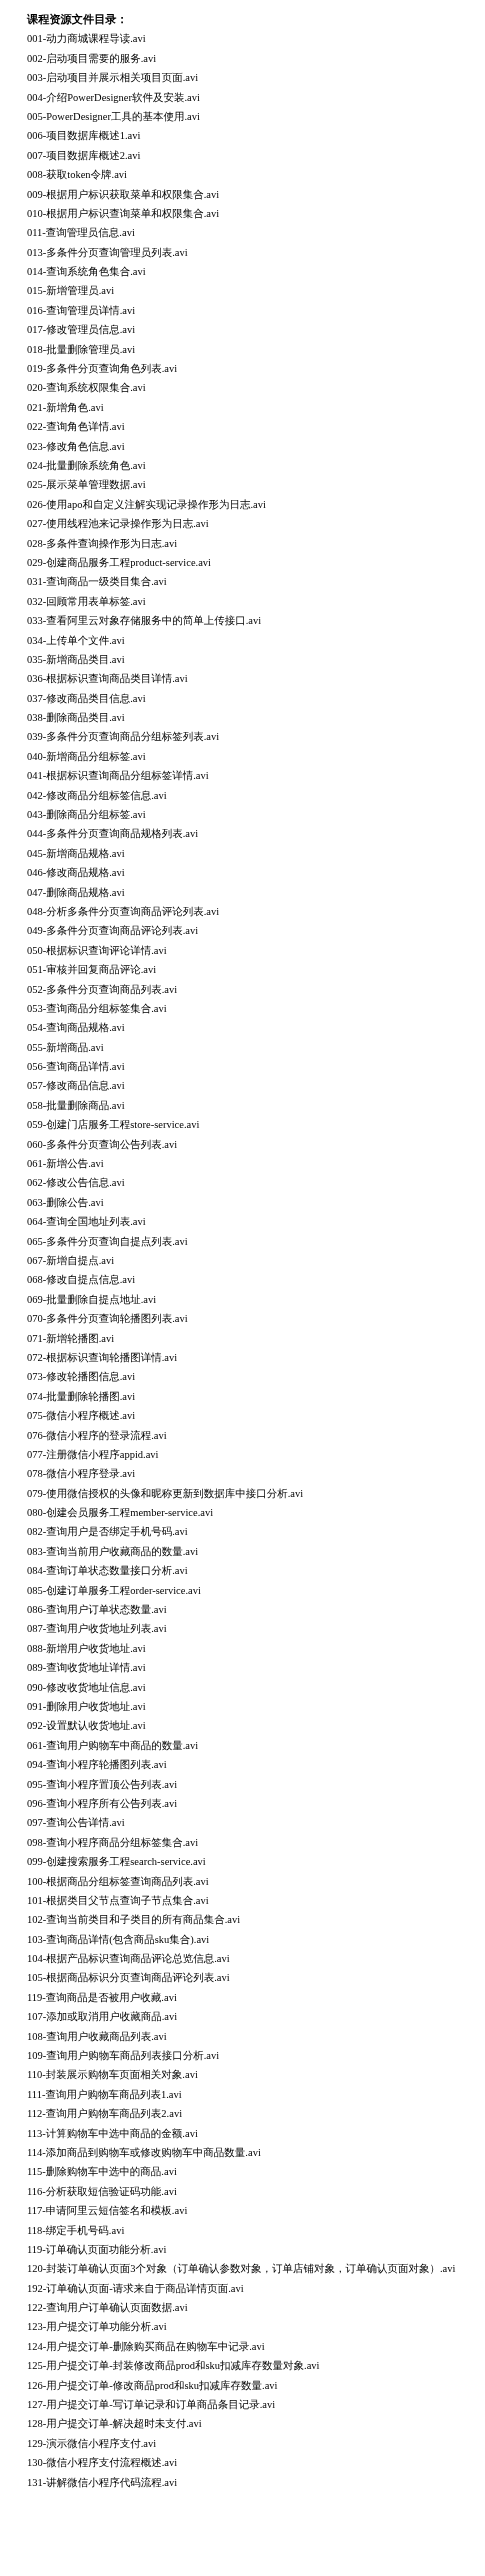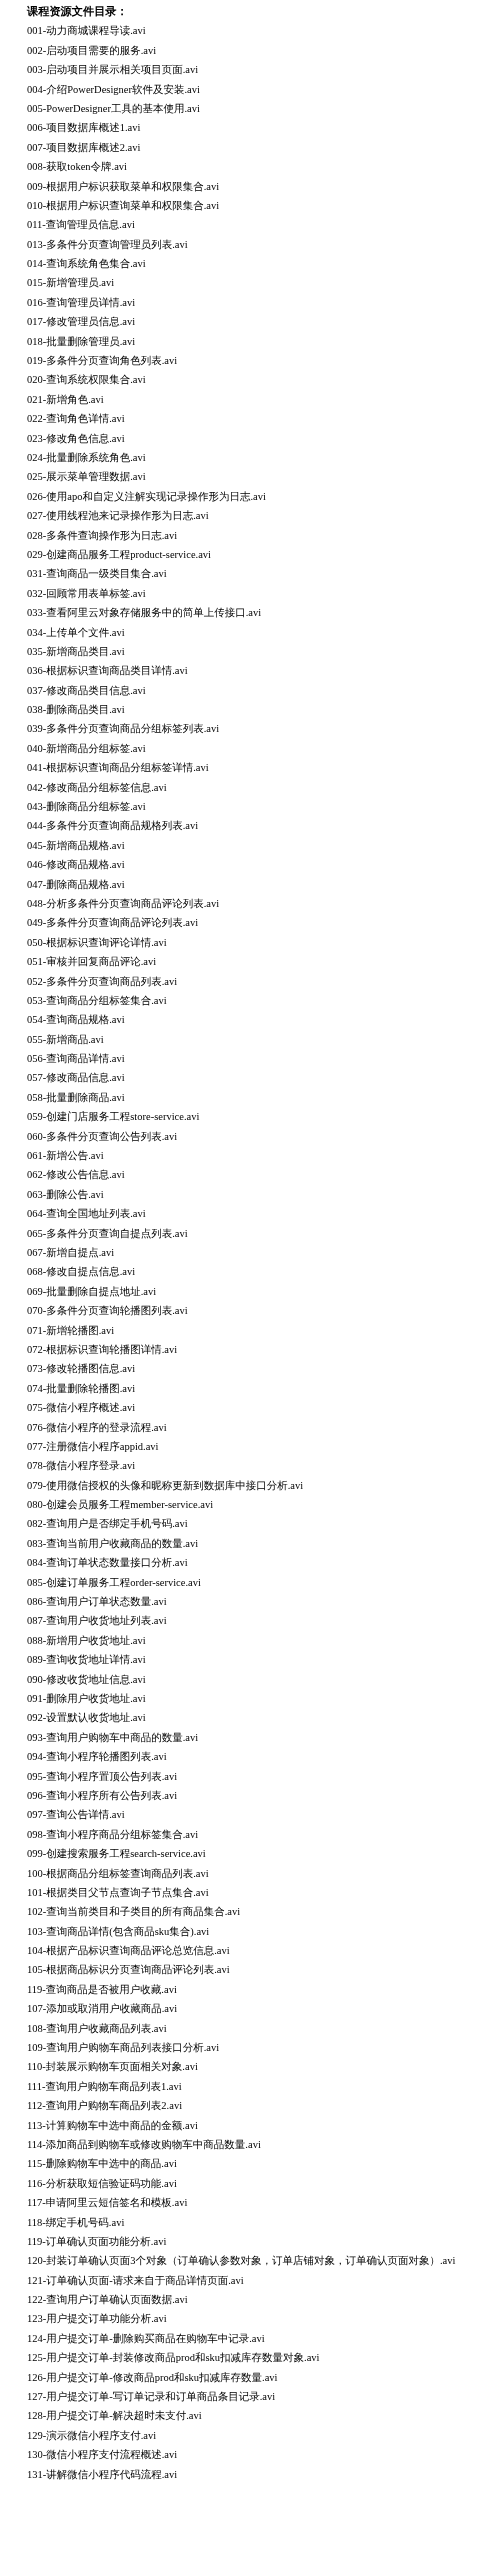--- a/index.html
+++ b/index.html
@@ -8,21 +8,21 @@
     background: #ffffff;
     width: 486px;
   }
   body {
     overflow: hidden;
   }
   .doc {
     box-sizing: border-box;
     width: 448px;
     min-height: 2576px;
-    padding: 2px 0 0 27px;
+    padding: 10px 0 0 27px;
     font-family: "Liberation Serif", "DejaVu Serif", serif;
     color: #000000;
   }
   .doc-title {
     font-size: 11.2px;
     font-weight: bold;
     height: 19.4px;
     line-height: 19.4px;
     white-space: nowrap;
   }
@@ -120,21 +120,21 @@
       <div class="file-item">083-查询当前用户收藏商品的数量.avi</div>
       <div class="file-item">084-查询订单状态数量接口分析.avi</div>
       <div class="file-item">085-创建订单服务工程order-service.avi</div>
       <div class="file-item">086-查询用户订单状态数量.avi</div>
       <div class="file-item">087-查询用户收货地址列表.avi</div>
       <div class="file-item">088-新增用户收货地址.avi</div>
       <div class="file-item">089-查询收货地址详情.avi</div>
       <div class="file-item">090-修改收货地址信息.avi</div>
       <div class="file-item">091-删除用户收货地址.avi</div>
       <div class="file-item">092-设置默认收货地址.avi</div>
-      <div class="file-item">093-查询用户购物车中商品的数量.avi</div>
+      <div class="file-item">061-查询用户购物车中商品的数量.avi</div>
       <div class="file-item">094-查询小程序轮播图列表.avi</div>
       <div class="file-item">095-查询小程序置顶公告列表.avi</div>
       <div class="file-item">096-查询小程序所有公告列表.avi</div>
       <div class="file-item">097-查询公告详情.avi</div>
       <div class="file-item">098-查询小程序商品分组标签集合.avi</div>
       <div class="file-item">099-创建搜索服务工程search-service.avi</div>
       <div class="file-item">100-根据商品分组标签查询商品列表.avi</div>
       <div class="file-item">101-根据类目父节点查询子节点集合.avi</div>
       <div class="file-item">102-查询当前类目和子类目的所有商品集合.avi</div>
       <div class="file-item">103-查询商品详情(包含商品sku集合).avi</div>
@@ -148,21 +148,21 @@
       <div class="file-item">111-查询用户购物车商品列表1.avi</div>
       <div class="file-item">112-查询用户购物车商品列表2.avi</div>
       <div class="file-item">113-计算购物车中选中商品的金额.avi</div>
       <div class="file-item">114-添加商品到购物车或修改购物车中商品数量.avi</div>
       <div class="file-item">115-删除购物车中选中的商品.avi</div>
       <div class="file-item">116-分析获取短信验证码功能.avi</div>
       <div class="file-item">117-申请阿里云短信签名和模板.avi</div>
       <div class="file-item">118-绑定手机号码.avi</div>
       <div class="file-item">119-订单确认页面功能分析.avi</div>
       <div class="file-item">120-封装订单确认页面3个对象（订单确认参数对象，订单店铺对象，订单确认页面对象）.avi</div>
-      <div class="file-item">121-订单确认页面-请求来自于商品详情页面.avi</div>
+      <div class="file-item">192-订单确认页面-请求来自于商品详情页面.avi</div>
       <div class="file-item">122-查询用户订单确认页面数据.avi</div>
       <div class="file-item">123-用户提交订单功能分析.avi</div>
       <div class="file-item">124-用户提交订单-删除购买商品在购物车中记录.avi</div>
       <div class="file-item">125-用户提交订单-封装修改商品prod和sku扣减库存数量对象.avi</div>
       <div class="file-item">126-用户提交订单-修改商品prod和sku扣减库存数量.avi</div>
       <div class="file-item">127-用户提交订单-写订单记录和订单商品条目记录.avi</div>
       <div class="file-item">128-用户提交订单-解决超时未支付.avi</div>
       <div class="file-item">129-演示微信小程序支付.avi</div>
       <div class="file-item">130-微信小程序支付流程概述.avi</div>
       <div class="file-item">131-讲解微信小程序代码流程.avi</div>

